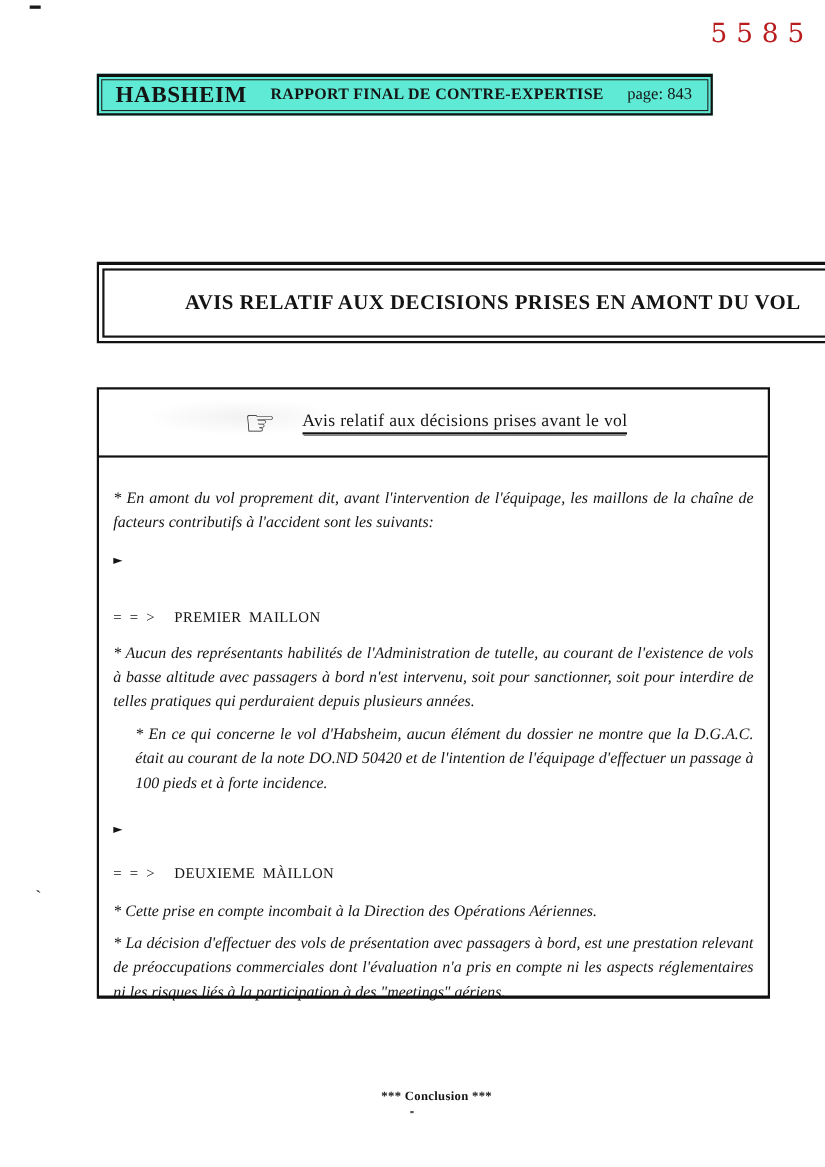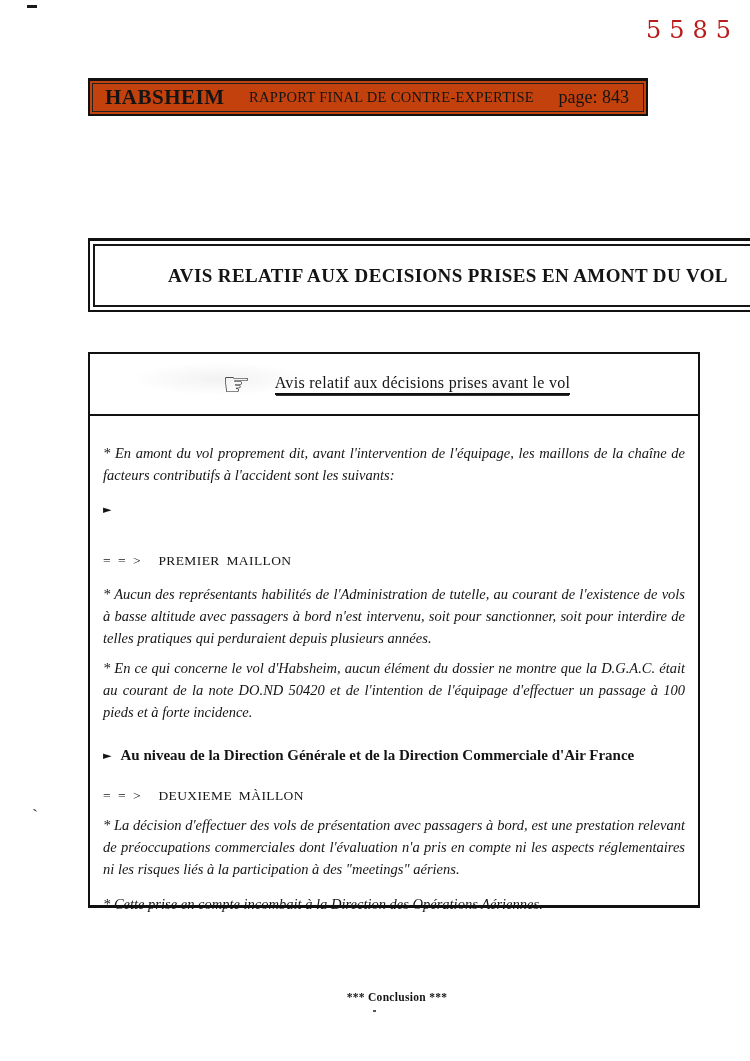--- a/index.html
+++ b/index.html
@@ -17,32 +17,32 @@
 
   
   .stamp{
     position:absolute;top:16px;left:646px;
     font-family:"DejaVu Serif", serif;
     font-size:24px;letter-spacing:8px;color:#b91c1c;
   }
 
   
   .header-box{
-    position:absolute;left:88px;top:78px;width:560px;height:38px;
+    position:absolute;left:88px;top:67px;width:560px;height:38px;
     border:2px solid #111;border-top-width:3px;box-sizing:border-box;
-    background:#c2410c;
+    background:#5eead4;
   }
   .header-inner{
     margin:2px;height:calc(100% - 4px);
     border:1px solid #222;box-sizing:border-box;
     display:flex;align-items:center;
   }
   .header-left{font-weight:bold;font-size:21px;letter-spacing:0.5px;padding-left:12px;white-space:nowrap;}
-  .header-center{flex:1;text-align:center;font-weight:normal;font-size:14.5px;letter-spacing:0.3px;white-space:nowrap;}
-  .header-right{font-size:18px;padding-right:14px;white-space:nowrap;}
+  .header-center{flex:1;text-align:center;font-weight:bold;font-size:14.5px;letter-spacing:0.3px;white-space:nowrap;}
+  .header-right{font-size:15px;padding-right:14px;white-space:nowrap;}
 
   
   .title-box{
     position:absolute;left:88px;top:238px;width:720px;height:74px;
     border:2px solid #111;border-top-width:3px;box-sizing:border-box;background:#fff;
   }
   .title-inner{
     margin:3px;height:calc(100% - 6px);
     border:2px solid #161616;box-sizing:border-box;
     display:flex;align-items:center;justify-content:center;
@@ -69,21 +69,21 @@
   .para{text-align:justify;margin:0;font-style:italic;}
   .b0{margin-top:26px;}
   .bullet-line{margin:0;font-weight:bold;font-size:15px;display:flex;align-items:baseline;}
   .bullet-glyph{font-size:11px;margin-right:9px;font-family:"DejaVu Sans", sans-serif;position:relative;top:-1px;}
   .b1{margin-top:14px;}
   .arrow-line{margin:0;font-size:13.5px;letter-spacing:0.4px;}
   .arrow-prefix{letter-spacing:2px;}
   .arrow-text{margin-left:12px;word-spacing:3px;}
   .b2{margin-top:28px;}
   .b3{margin-top:11px;}
-  .b4{margin-top:8px;}
+  .b4{margin-top:8px;margin-left:20px;}
   .b5{margin-top:21px;}
   .b6{margin-top:17px;}
   .b7{margin-top:7px;}
   .b8{margin-top:13px;}
 
   
   .smudge1{position:absolute;left:40px;top:8px;width:180px;height:34px;
     background:radial-gradient(ellipse at center, rgba(0,0,0,0.05), rgba(0,0,0,0) 70%);}
   .smudge2{position:absolute;left:330px;top:20px;width:120px;height:26px;
     background:radial-gradient(ellipse at center, rgba(0,0,0,0.04), rgba(0,0,0,0) 70%);}
@@ -136,28 +136,27 @@
       <span class="arrow-prefix">= = &gt;</span>
       <span class="arrow-text">PREMIER MAILLON</span>
     </p>
 
     <p class="para b3">* Aucun des représentants habilités de l'Administration de tutelle, au courant de l'existence de vols à basse altitude avec passagers à bord n'est intervenu, soit pour sanctionner, soit pour interdire de telles pratiques qui perduraient depuis plusieurs années.</p>
 
     <p class="para b4">* En ce qui concerne le vol d'Habsheim, aucun élément du dossier ne montre que la D.G.A.C. était au courant de la note DO.ND 50420 et de l'intention de l'équipage d'effectuer un passage à 100 pieds et à forte incidence.</p>
 
     <p class="bullet-line b5">
       <span class="bullet-glyph">►</span>
-      <span>Au niveau de la Direction Générale et de la Direction Commerciale d'Air France</span>
     </p>
 
     <p class="arrow-line b6">
       <span class="arrow-prefix">= = &gt;</span>
       <span class="arrow-text">DEUXIEME MÀILLON</span>
     </p>
 
+    <p class="para b8">* Cette prise en compte incombait à la Direction des Opérations Aériennes.</p>
+
     <p class="para b7">* La décision d'effectuer des vols de présentation avec passagers à bord, est une prestation relevant de préoccupations commerciales dont l'évaluation n'a pris en compte ni les aspects réglementaires ni les risques liés à la participation à des "meetings" aériens.</p>
-
-    <p class="para b8">* Cette prise en compte incombait à la Direction des Opérations Aériennes.</p>
 
   </div>
 </div>
 
 <div class="footer">*** Conclusion ***</div>
 
 </body></html>

